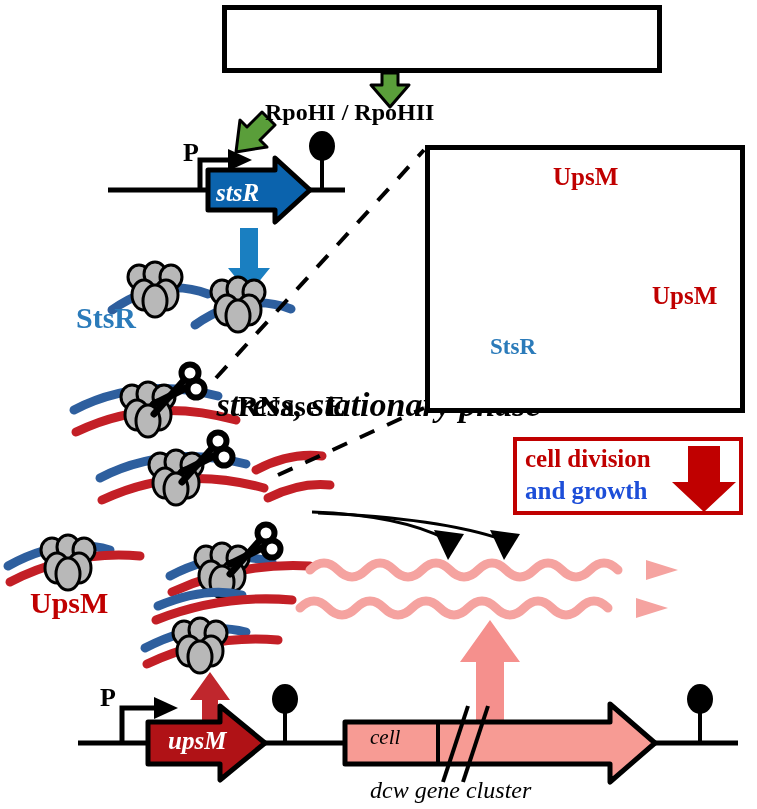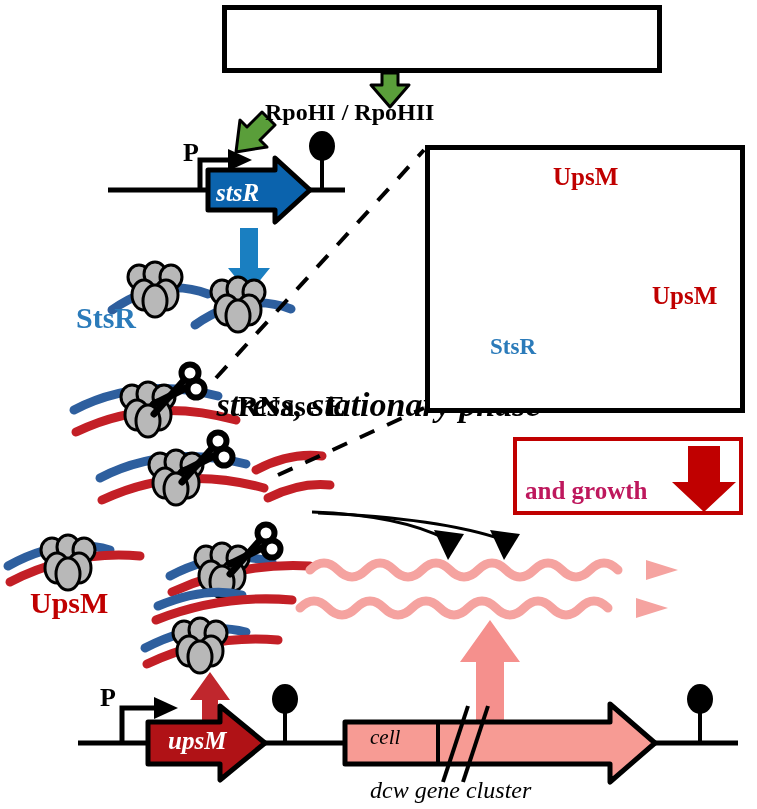--- a/index.html
+++ b/index.html
@@ -109,21 +109,21 @@
     border: 4px solid #c00000;
     background: #ffffff;
     box-sizing: border-box;
   }
   .celldiv-l1 {
     left: 525px; top: 446px;
     font-size: 25px; font-weight: bold; color: #c00000;
   }
   .celldiv-l2 {
     left: 525px; top: 478px;
-    font-size: 25px; font-weight: bold; color: #be185d;
+    font-size: 25px; font-weight: bold; color: #1d4ed8;
   }
 </style>
 </head>
 <body>
 
 <div id="figure">
 
   <svg width="757" height="809" viewBox="0 0 757 809">
     <defs>
 
@@ -347,20 +347,21 @@
   <div class="lbl stsr-free-label">StsR</div>
 
   <div class="lbl rnasee-label">RNase E</div>
 
   <div class="lbl inset-box"></div>
   <div class="lbl inset-upsm-1">UpsM</div>
   <div class="lbl inset-upsm-2">UpsM</div>
   <div class="lbl inset-stsr">StsR</div>
 
   <div class="lbl celldiv-box"></div>
+  <div class="lbl celldiv-l1">cell division</div>
   <div class="lbl celldiv-l2">and growth</div>
 
   <svg width="757" height="809" viewBox="0 0 757 809" style="pointer-events:none">
     <g>
       <path d="M 688 446 L 688 482 L 672 482 L 704 512 L 736 482 L 720 482 L 720 446 Z" fill="#c00000"></path>
     </g>
   </svg>
 
   <div class="lbl upsm-free-label">UpsM</div>
 

